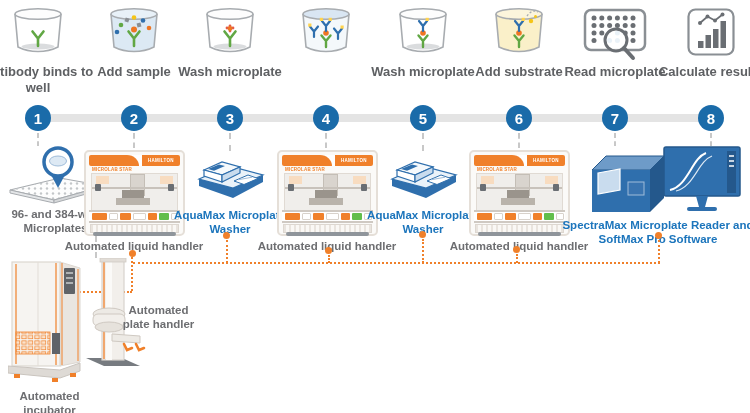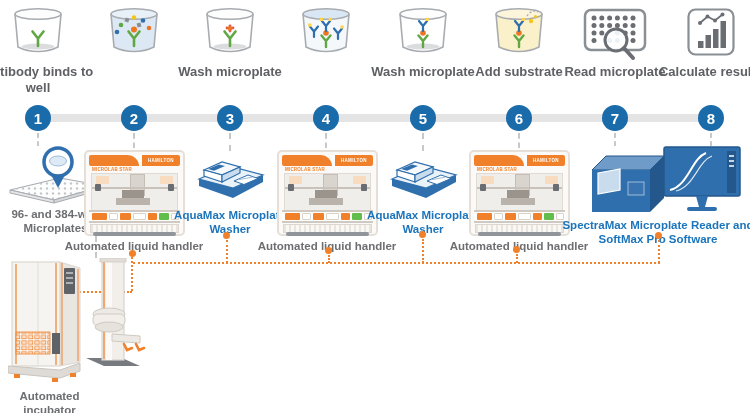--- a/index.html
+++ b/index.html
@@ -188,20 +188,21 @@
       <g fill="#6A6E73">
         <circle cx="13" cy="15" r="2"></circle>
           <circle cx="20.5" cy="8.5" r="2"></circle>
           <circle cx="28" cy="12.5" r="2"></circle>
           <circle cx="35.5" cy="6.5" r="2"></circle>
       </g>
     </svg>
   </div>
 
   <div class="step-label" style="left:-22px">Antibody binds to well</div>
+  <div class="step-label" style="left:74px">Add sample</div>
   <div class="step-label" style="left:170px">Wash microplate</div>
   <div class="step-label" style="left:363px">Wash microplate</div>
   <div class="step-label" style="left:459px">Add substrate</div>
   <div class="step-label" style="left:555px">Read microplate</div>
   <div class="step-label" style="left:651px">Calculate results</div>
 
   <div class="tl-bar"></div>
   <div class="tl-circle" style="left:25px">1</div>
   <div class="tl-circle" style="left:121px">2</div>
   <div class="tl-circle" style="left:217px">3</div>
@@ -405,14 +406,15 @@
       <line x1="26" y1="3" x2="26" y2="101" stroke="#F0802A" stroke-width="1.3"></line>
       <rect x="22" y="0" width="26" height="4" fill="#E2DDD7" stroke="#D0CAC3" stroke-width="0.8"></rect>
       <ellipse cx="31" cy="56" rx="16" ry="6" fill="#EDEAE5" stroke="#CFC9C2" stroke-width="1"></ellipse>
       <rect x="15" y="56" width="32" height="12" rx="5" fill="#F2EFEB" stroke="#CFC9C2" stroke-width="1"></rect>
       <ellipse cx="31" cy="69" rx="14" ry="5" fill="#E6E2DC" stroke="#CFC9C2" stroke-width="1"></ellipse>
       <polygon points="34,76 62,78 62,85 34,83" fill="#EDEAE5" stroke="#CFC9C2" stroke-width="1"></polygon>
       <path d="M46,86 l3,6 l5,-2" stroke="#F0802A" stroke-width="2.6" fill="none" stroke-linecap="round"></path>
       <path d="M58,86 l3,6 l5,-2" stroke="#F0802A" stroke-width="2.6" fill="none" stroke-linecap="round"></path>
     </svg>
   </div>
+  <div class="eq-label" style="left:116px;top:303px;width:85px">Automated plate handler</div>
 
 </div>
 
 </body></html>

